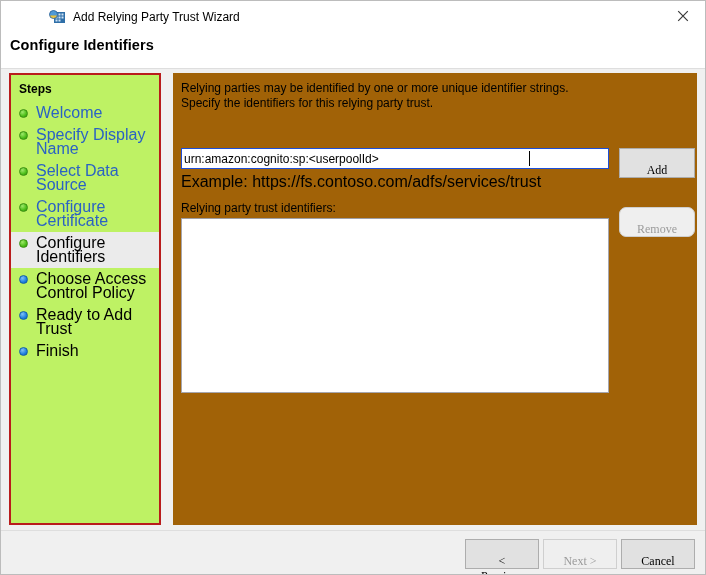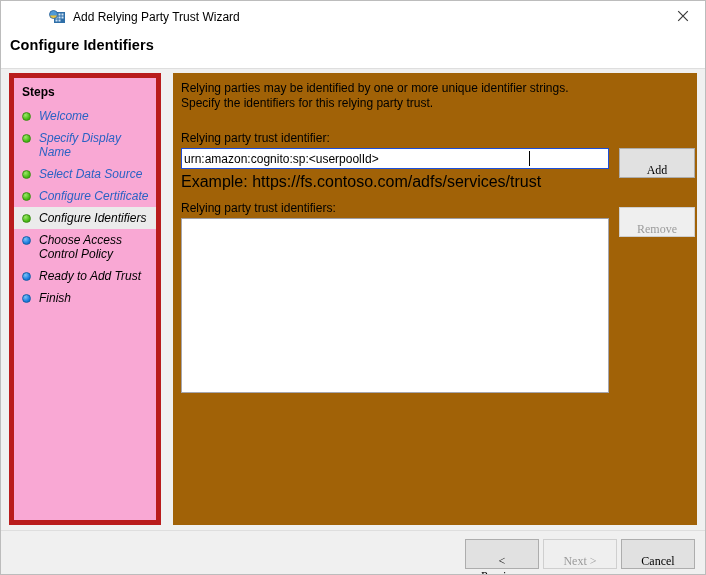--- a/index.html
+++ b/index.html
@@ -68,22 +68,22 @@
     position: absolute; left: 0; top: 67px;
     width: 704px; height: 462px;
     background: #f0f0f0;
     border-top: 1px solid #dedede;
   }
 
   
   .sidebar {
     position: absolute; left: 8px; top: 4px;
     width: 152px; height: 452px;
-    background: #f9a8d4;
-    border: 5px solid #b91c1c;
+    background: #bef264;
+    border: 2px solid #b91c1c;
     overflow: hidden;
   }
   .steps-header {
     font-size: 12px;
     font-weight: bold;
     padding: 7px 0 6px 8px;
     color: #000000;
   }
   .step {
     position: relative;
@@ -102,23 +102,22 @@
   }
   .bullet.done {
     background: radial-gradient(circle at 35% 30%, #9ee86a 0%, #4bbd18 60%, #2f8f0c 100%);
     border: 1px solid #3a8f12;
   }
   .bullet.pending {
     background: radial-gradient(circle at 35% 30%, #7fc2f5 0%, #1f7fe0 60%, #0f5dae 100%);
     border: 1px solid #1360a8;
   }
   .step-label {
-    font-size: 12px;
+    font-size: 16px;
     color: #2a62c4;
-    font-style: italic;
   }
   .step.current .step-label { color: #000000; }
   .step.pending-step .step-label { color: #000000; }
 
   
   .content {
     position: absolute; left: 172px; top: 4px;
     width: 524px; height: 452px;
     background: #a16207;
   }
@@ -185,21 +184,21 @@
     background: #efefef;
     border-color: #cfcfcf;
     color: #9b9b9b;
   }
   .btn-add {
     position: absolute; left: 446px; top: 75px;
     width: 76px; height: 22px;
   }
   .btn-remove {
     position: absolute; left: 446px; top: 134px;
-    width: 76px; height: 20px;
+    width: 76px; height: 20px; border-radius: 7px;
   }
 
   
   .footer {
     position: absolute; left: 0; top: 529px;
     width: 704px; height: 44px;
     background: #f0f0f0;
     border-top: 1px solid #dedede;
   }
   .footer-buttons {
@@ -283,21 +282,20 @@
       <div class="step pending-step">
         <span class="bullet pending"></span>
         <span class="step-label">Finish</span>
       </div>
     </div>
 
     <div class="content">
 
       <div class="intro">Relying parties may be identified by one or more unique identifier strings. Specify the identifiers for this relying party trust.</div>
 
-      <div class="field-label lbl-identifier">Relying party trust identifier:</div>
 
       <input class="text-input" type="text" value="urn:amazon:cognito:sp:&lt;userpoolId&gt;" style="">
       <span class="caret"></span>
 
       <button class="btn btn-add">Add</button>
 
       <div class="example">Example: https://fs.contoso.com/adfs/services/trust</div>
 
       <div class="field-label lbl-identifiers">Relying party trust identifiers:</div>
 

